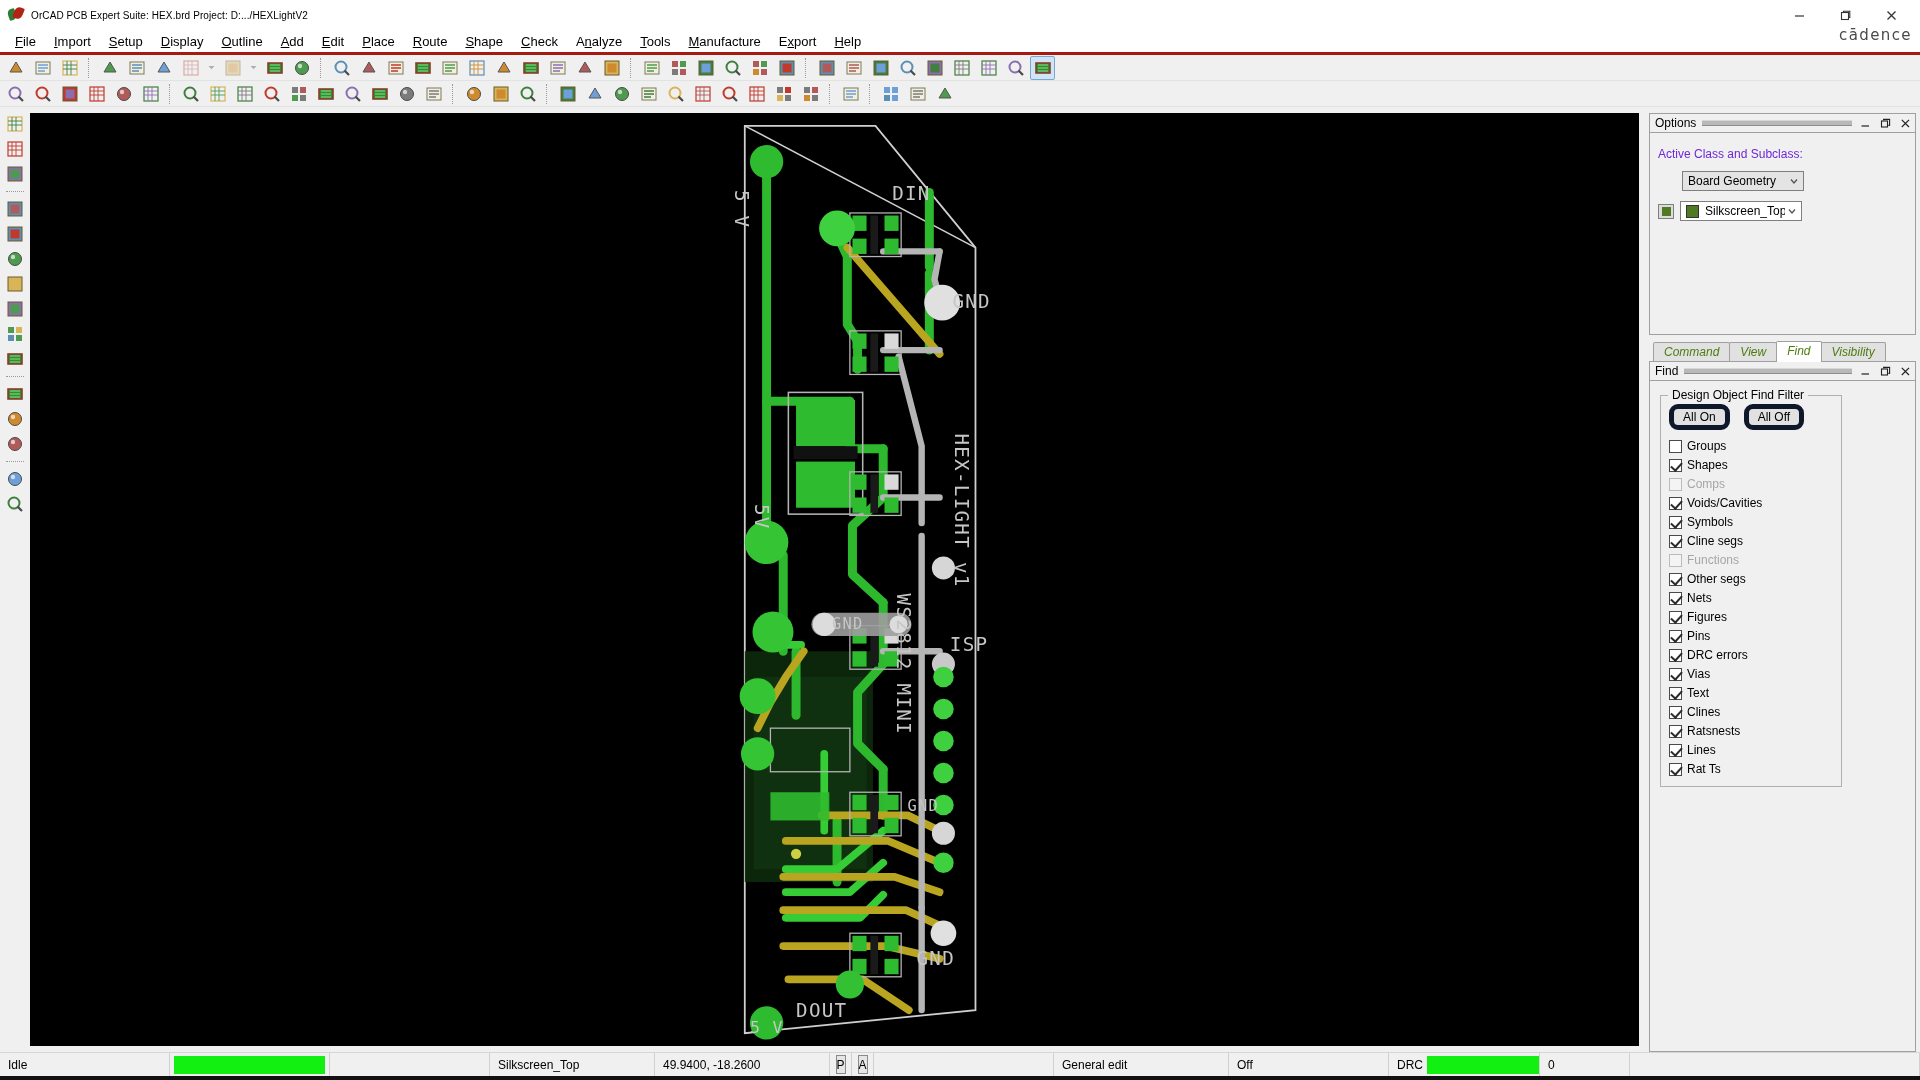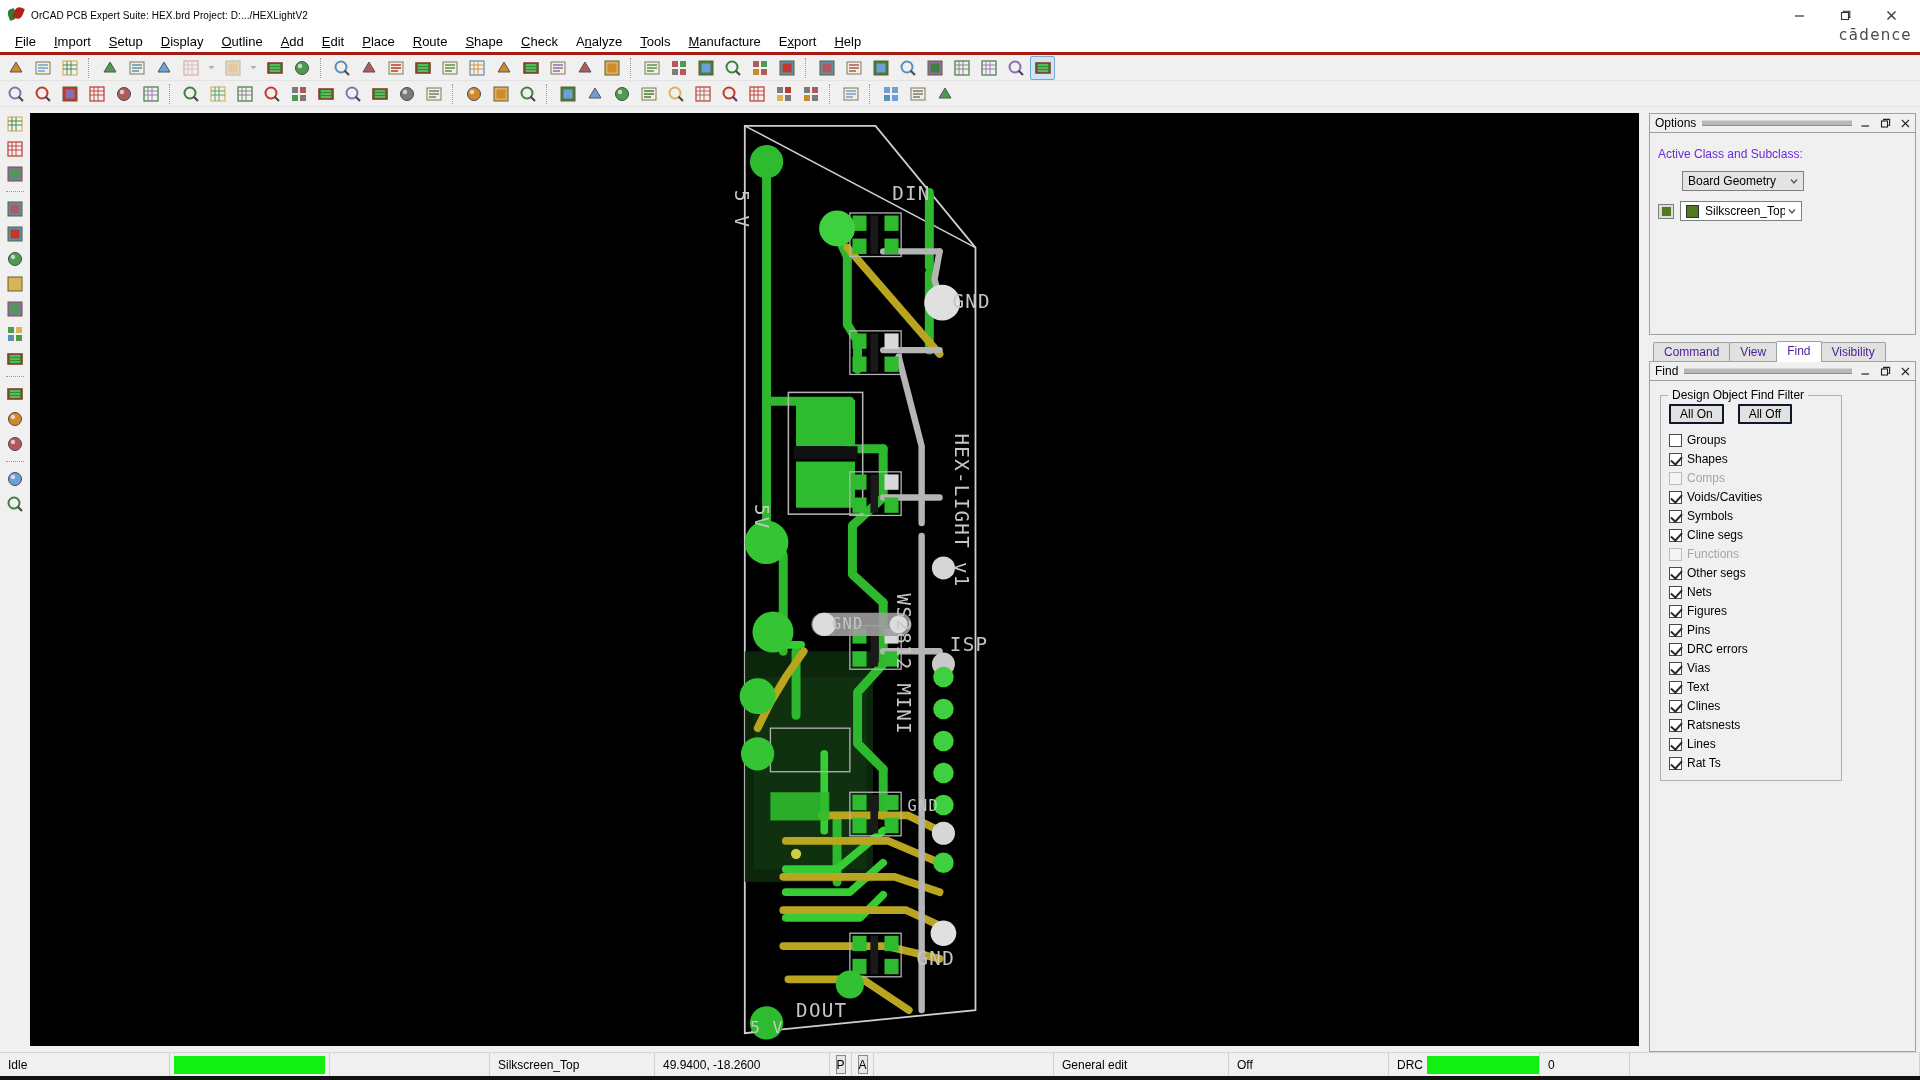--- a/index.html
+++ b/index.html
@@ -96,33 +96,33 @@
     font-size: 12px; color:#000; position: relative;
   }
   .combo.white { background: #ffffff; }
   .combo .cv { flex: 1; white-space: nowrap; overflow: hidden; }
   .chev { width: 14px; height: 14px; display:flex; align-items:center; justify-content:center; color:#555; flex:none; }
 
   
   .tabstrip { display: flex; align-items: flex-end; height: 21px; margin-top: 6px; padding-left: 4px; flex:none; }
   .tab {
     font-size: 12px; padding: 2px 10px 3px 10px; border: 1px solid #a0a0a0; border-bottom: none;
-    background: #e1e1e1; color: #4c1d95; margin-right: -1px; border-radius: 2px 2px 0 0;
+    background: #e1e1e1; color: #4d7c0f; margin-right: -1px; border-radius: 2px 2px 0 0; font-style: italic;
   }
   .tab.sel { background: #ffffff; padding-bottom: 4px; position: relative; z-index: 2; }
 
   .group {
     border: 1px solid #b0b0b0; margin: 8px 6px 0 6px; padding: 8px 8px 10px 8px; position: relative;
   }
   .group > .glabel {
     position: absolute; top: -8px; left: 7px; background: #f0f0f0; padding: 0 4px; font-size: 12px; color:#000;
   }
   .btn {
-    font-size: 12px; border: 2px solid #0f172a; background: #e1e1e1; color: #000;
-    padding: 1px 9px; border-radius: 1px; min-width: 40px; text-align:center;
+    font-size: 12px; border: 5px solid #0f172a; background: #e1e1e1; color: #000;
+    padding: 1px 9px; border-radius: 9px; min-width: 40px; text-align:center;
   }
   .btnrow { display: flex; gap: 14px; margin-bottom: 9px; }
 
   .cbgrid { display: grid; grid-template-columns: 1fr; row-gap: 5px; column-gap: 4px; }
   .cbitem { display: flex; align-items: center; gap: 5px; font-size: 12px; color: #000; }
   .cbitem.dim { color: #a6a6a6; }
   .cb { width: 13px; height: 13px; border: 1px solid #4a4a4a; background: #fff; position: relative; flex:none; }
   .cbitem.dim .cb { border-color: #bbb; background:#f4f4f4; }
   .cb.on::after {
     content: ""; position: absolute; left: 3px; top: 0px; width: 5px; height: 9px;

